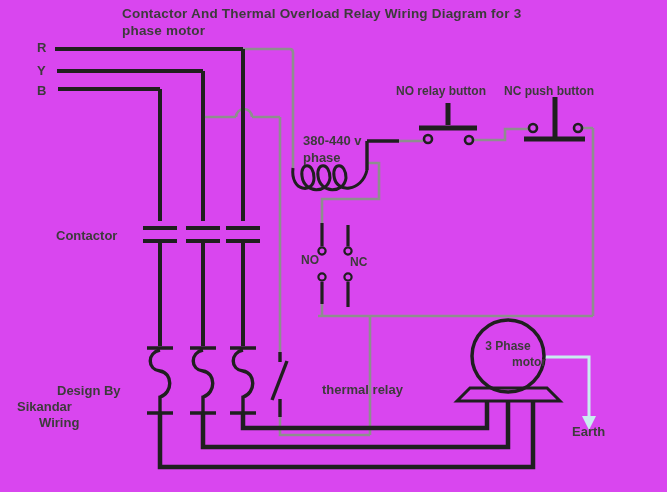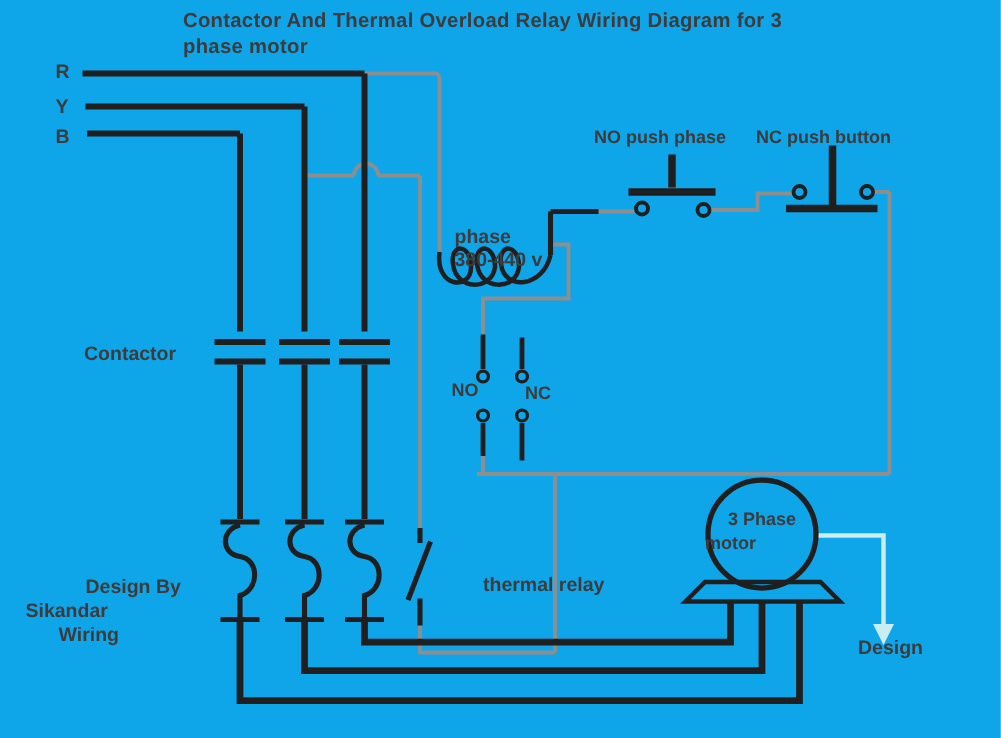--- a/index.html
+++ b/index.html
@@ -1,17 +1,17 @@
 <!DOCTYPE html>
 <html style="--wire-primary: #1f1f1f; --wire-secondary: #8e8e8e; --earth-wire: #c9edf0; --text: #3d3b3b;"><head>
 <meta charset="utf-8">
 <style>
   html,body{margin:0;padding:0;}
   body{background:#ffffff;font-family:"Liberation Sans",sans-serif;}
-  #canvas{position:relative;width:667px;height:492px;background:#0ea5e9;overflow:hidden;}
+  #canvas{position:relative;width:667px;height:492px;background:#d946ef;overflow:hidden;}
   .lbl{position:absolute;color:var(--text,#3d3b3b);font-weight:bold;white-space:nowrap;}
   .t13{font-size:13px;line-height:15px;}
   .t12{font-size:12px;line-height:14px;}
   .title{font-size:13.5px;line-height:17px;letter-spacing:0.2px;}
   svg{position:absolute;left:0;top:0;}
   .wb{stroke:var(--wire-primary,#1f1f1f);fill:none;}
   .wg{stroke:var(--wire-secondary,#8e8e8e);fill:none;}
   .we{stroke:var(--earth-wire,#c9edf0);fill:none;}
 </style>
 </head>
@@ -113,34 +113,34 @@
     </g>
   </svg>
 
   <div class="lbl title" style="left:122px;top:5px;">Contactor And Thermal Overload Relay Wiring Diagram for 3</div>
   <div class="lbl title" style="left:122px;top:22px;">phase motor</div>
 
   <div class="lbl t13" style="left:37px;top:40px;">R</div>
   <div class="lbl t13" style="left:37px;top:63px;">Y</div>
   <div class="lbl t13" style="left:37px;top:83px;">B</div>
 
-  <div class="lbl t12" style="left:396px;top:84px;">NO push phase</div>
+  <div class="lbl t12" style="left:396px;top:84px;">NO relay button</div>
   <div class="lbl t12" style="left:504px;top:84px;">NC push button</div>
 
-  <div class="lbl t13" style="left:303px;top:133px;margin-top:32px;">380-440 v</div>
+  <div class="lbl t13" style="left:303px;top:133px;">380-440 v</div>
   <div class="lbl t13" style="left:303px;top:150px;">phase</div>
 
   <div class="lbl t13" style="left:56px;top:228px;">Contactor</div>
 
   <div class="lbl t12" style="left:301px;top:253px;">NO</div>
   <div class="lbl t12" style="left:350px;top:255px;">NC</div>
 
   <div class="lbl t13" style="left:322px;top:382px;text-align:right;">thermal relay</div>
 
   <div class="lbl t12" style="left:470px;top:339px;width:76px;text-align:center;">3 Phase</div>
-  <div class="lbl t12" style="left:470px;top:355px;width:76px;text-align:left;">motor</div>
+  <div class="lbl t12" style="left:470px;top:355px;width:76px;text-align:right;">motor</div>
 
   <div class="lbl t13" style="left:17px;top:383px;padding-left:40px;">Design By</div>
   <div class="lbl t13" style="left:17px;top:399px;">Sikandar</div>
   <div class="lbl t13" style="left:39px;top:415px;">Wiring</div>
 
-  <div class="lbl t13" style="left:572px;top:424px;">Design</div>
+  <div class="lbl t13" style="left:572px;top:424px;">Earth</div>
 </div>
 
 </body></html>

